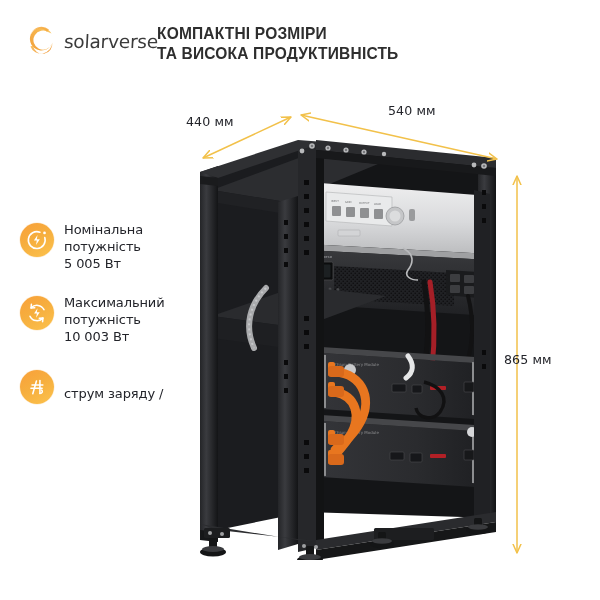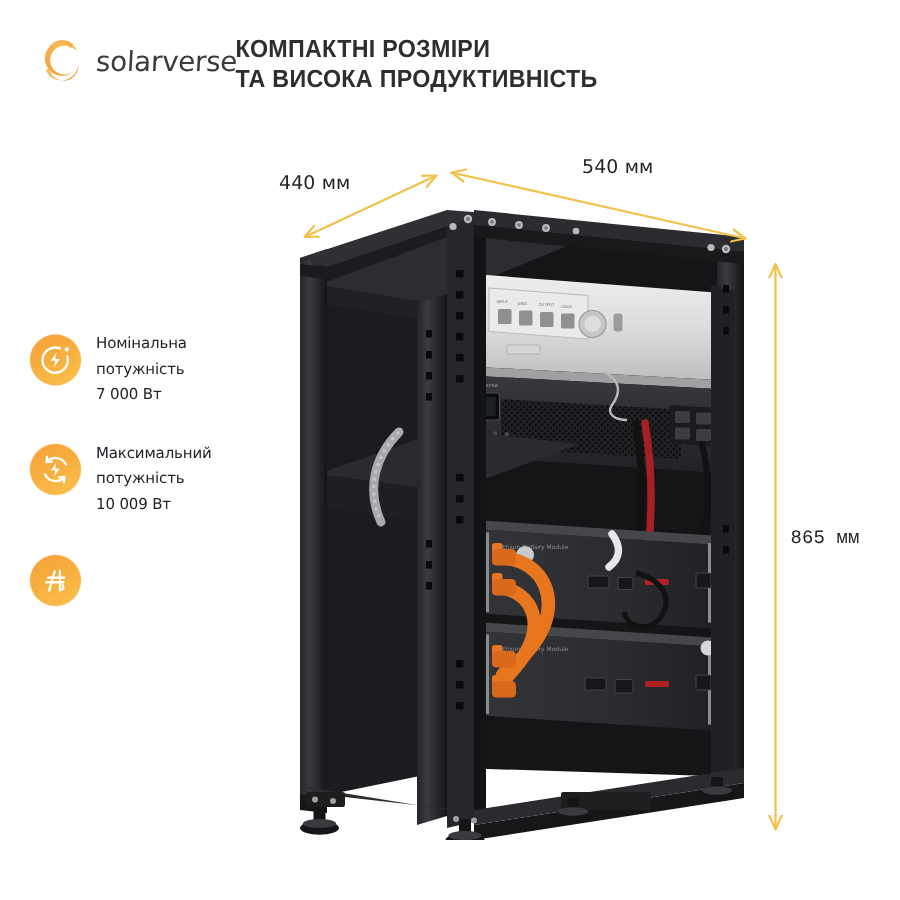--- a/index.html
+++ b/index.html
@@ -77,21 +77,21 @@
     background: linear-gradient(150deg, #f9a03a 0%, #f6ae3e 45%, #fcc24d 100%);
     display: flex;
     align-items: center;
     justify-content: center;
     margin-top: 1px;
     box-shadow: 0 0 0 0.5px rgba(246,170,60,.25);
   }
   .feature-icon svg { display: block; }
   .feature-text {
     font-family: "DejaVu Sans", sans-serif;
-    font-size: 10px;
+    font-size: 13px;
     line-height: 16.8px;
     color: #23242a;
     letter-spacing: -0.1px;
   }
 
   
   .product {
     position: absolute;
     left: 178px; top: 120px;
     width: 340px; height: 440px;
@@ -108,21 +108,21 @@
   .dim-label {
     position: absolute;
     font-family: "DejaVu Sans", sans-serif;
     font-size: 12.6px;
     color: #23242a;
     letter-spacing: 0.1px;
     white-space: nowrap;
   }
   .dim-440 { left: 186px; top: 114px; }
   .dim-540 { left: 388px; top: 103px; }
-  .dim-865 { left: 527px; top: 352px; font-family: Liberation Mono, monospace; }
+  .dim-865 { left: 504px; top: 352px; }
 </style>
 </head>
 <body>
 
 <div class="header">
 
   <div class="logo-wrap">
     <span class="logo-mark">
       <svg width="34" height="34" viewBox="0 0 34 34">
         <defs>
@@ -157,54 +157,54 @@
     <span class="feature-icon">
       <svg width="22" height="22" viewBox="0 0 24 24" fill="none" stroke="#ffffff" stroke-width="1.7" stroke-linecap="round" stroke-linejoin="round">
         <path d="M20.5 9.3A9.2 9.2 0 1 1 15.2 3.6"></path>
         <circle cx="20.2" cy="4.3" r="1.5" fill="#ffffff" stroke="none"></circle>
         <path d="M12.6 6.6 8.6 12.6h3.2l-0.9 4.8 4.2-6.2h-3.3z" fill="#ffffff" stroke="none"></path>
       </svg>
     </span>
     <span class="feature-text">
       <span>Номінальна</span><br>
       <span>потужність</span><br>
-      <span>7 000 Вт</span>
+      <span>5 005 Вт</span>
     </span>
   </div>
 
   <div class="feature">
     <span class="feature-icon">
       <svg width="22" height="22" viewBox="0 0 24 24" fill="none" stroke="#ffffff" stroke-width="1.7" stroke-linecap="round" stroke-linejoin="round">
         <path d="M19.6 8.4A8.6 8.6 0 0 0 5.6 6.4"></path>
         <path d="M4.4 15.6A8.6 8.6 0 0 0 18.4 17.6"></path>
         <path d="M5.9 2.6 5.5 6.6l4-0.3"></path>
         <path d="M18.1 21.4l0.4-4-4 0.3"></path>
         <path d="M12.6 6.9 8.8 12.6h3.1l-0.9 4.6 4-6h-3.2z" fill="#ffffff" stroke="none"></path>
       </svg>
     </span>
     <span class="feature-text">
       <span>Максимальний</span><br>
       <span>потужність</span><br>
-      <span>10 009 Вт</span>
+      <span>10 003 Вт</span>
     </span>
   </div>
 
   <div class="feature">
     <span class="feature-icon">
       <svg width="22" height="22" viewBox="0 0 24 24" fill="none" stroke="#ffffff" stroke-width="1.7" stroke-linecap="round" stroke-linejoin="round">
         <path d="M7.4 19.4 11.4 5.4"></path>
         <path d="M15.2 5.0 15.2 19.0"></path>
         <path d="M15.2 19.0c2.6 0 3.4-2.2 1.9-3.6"></path>
         <path d="M5.4 13.3 17.6 13.3"></path>
         <path d="M6.6 9.9 18.4 9.9"></path>
       </svg>
     </span>
     <span class="feature-text">
       <br>
-      <br>
+      <span>струм заряду /</span><br>
     </span>
   </div>
 </div>
 
 <div class="product">
   <svg width="340" height="440" viewBox="0 0 340 440">
     <defs>
       <linearGradient id="steel" x1="0" y1="0" x2="0" y2="1">
         <stop offset="0" stop-color="#EFEFF0"></stop>
         <stop offset="0.55" stop-color="#D9DADC"></stop>

